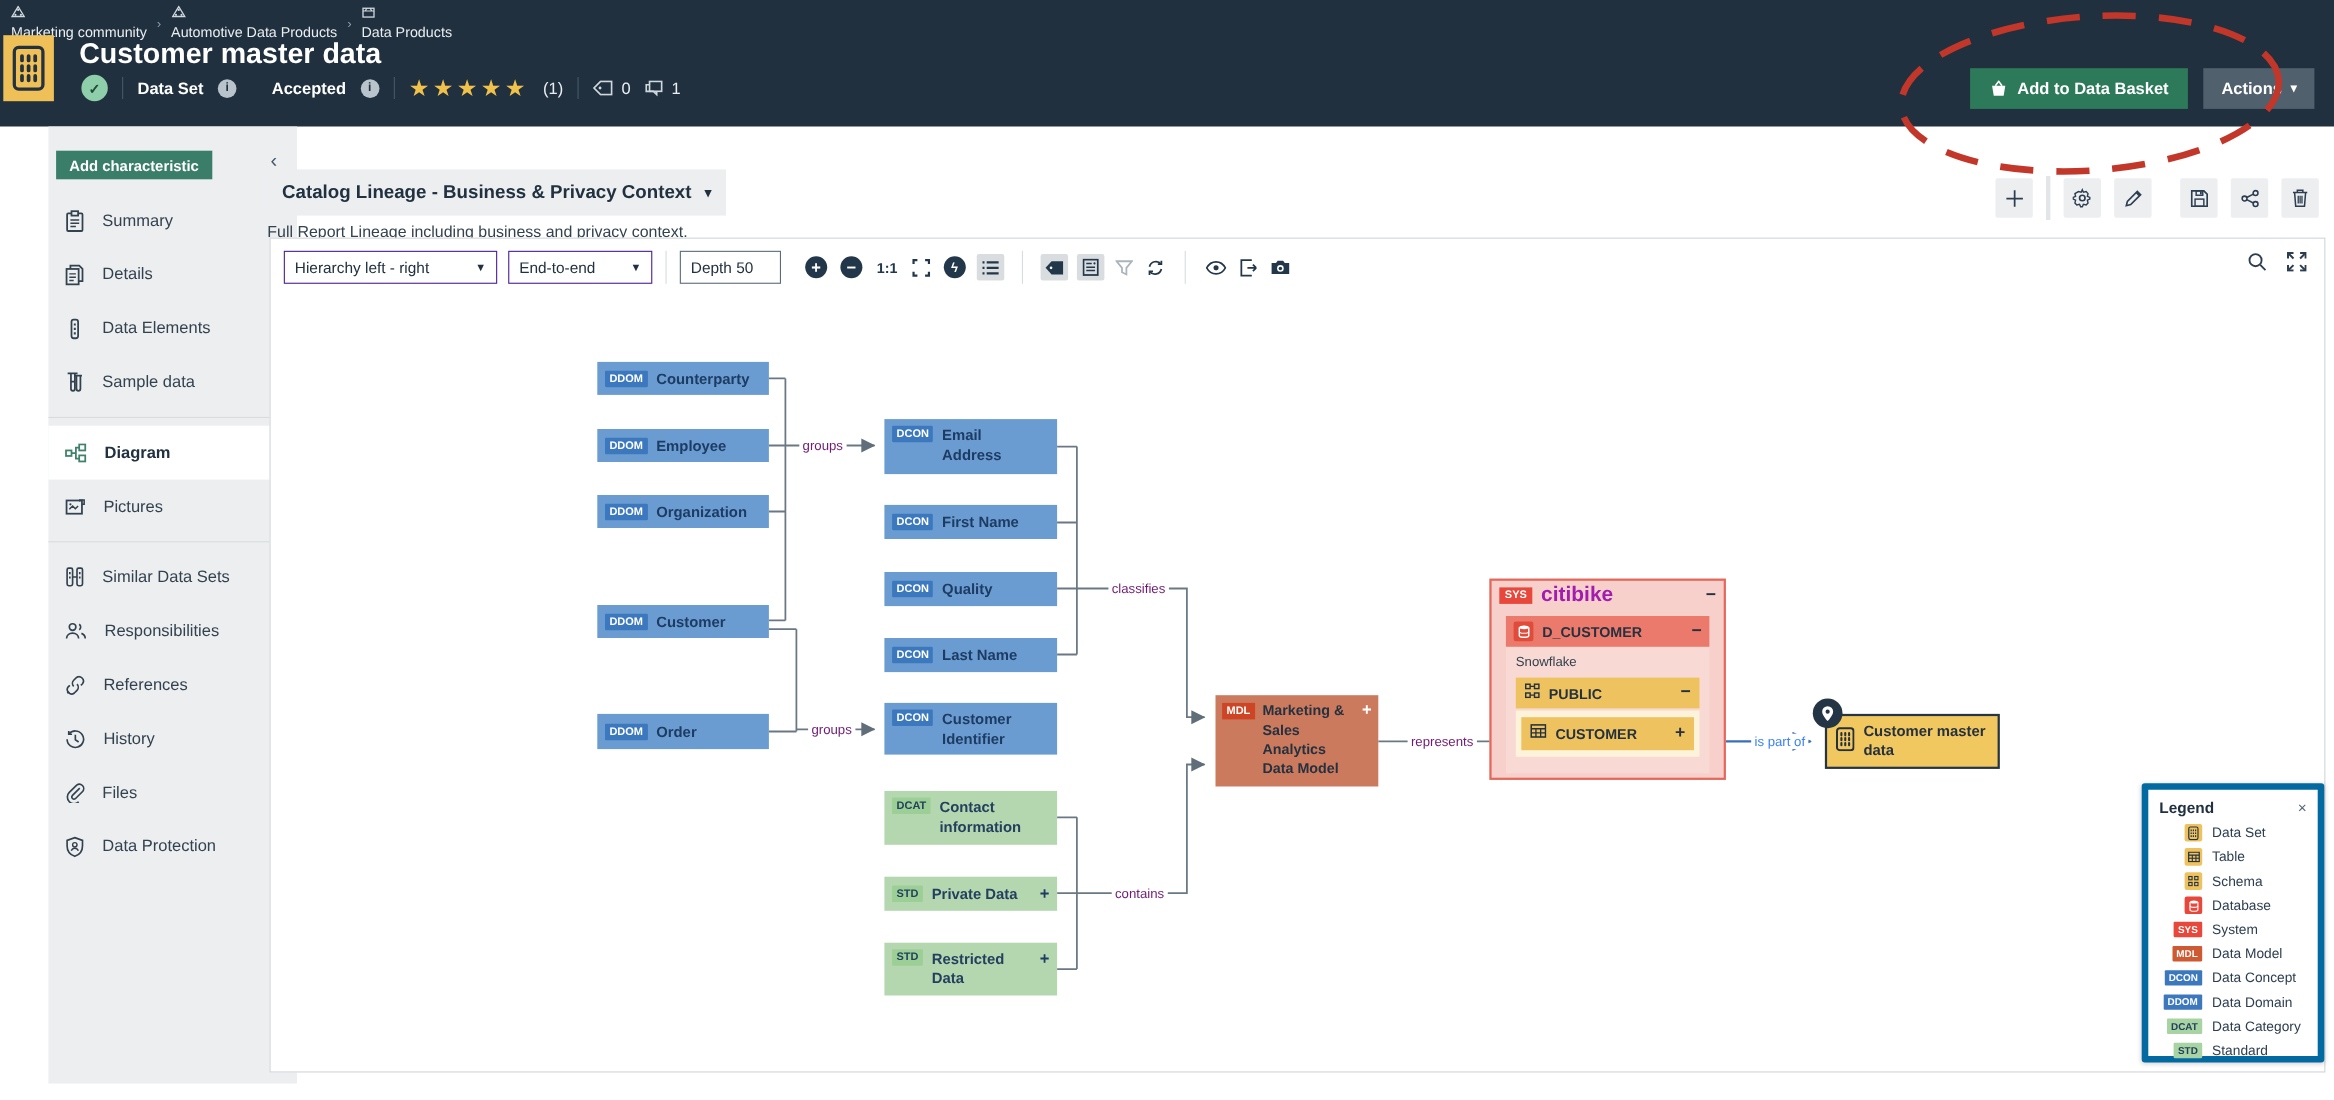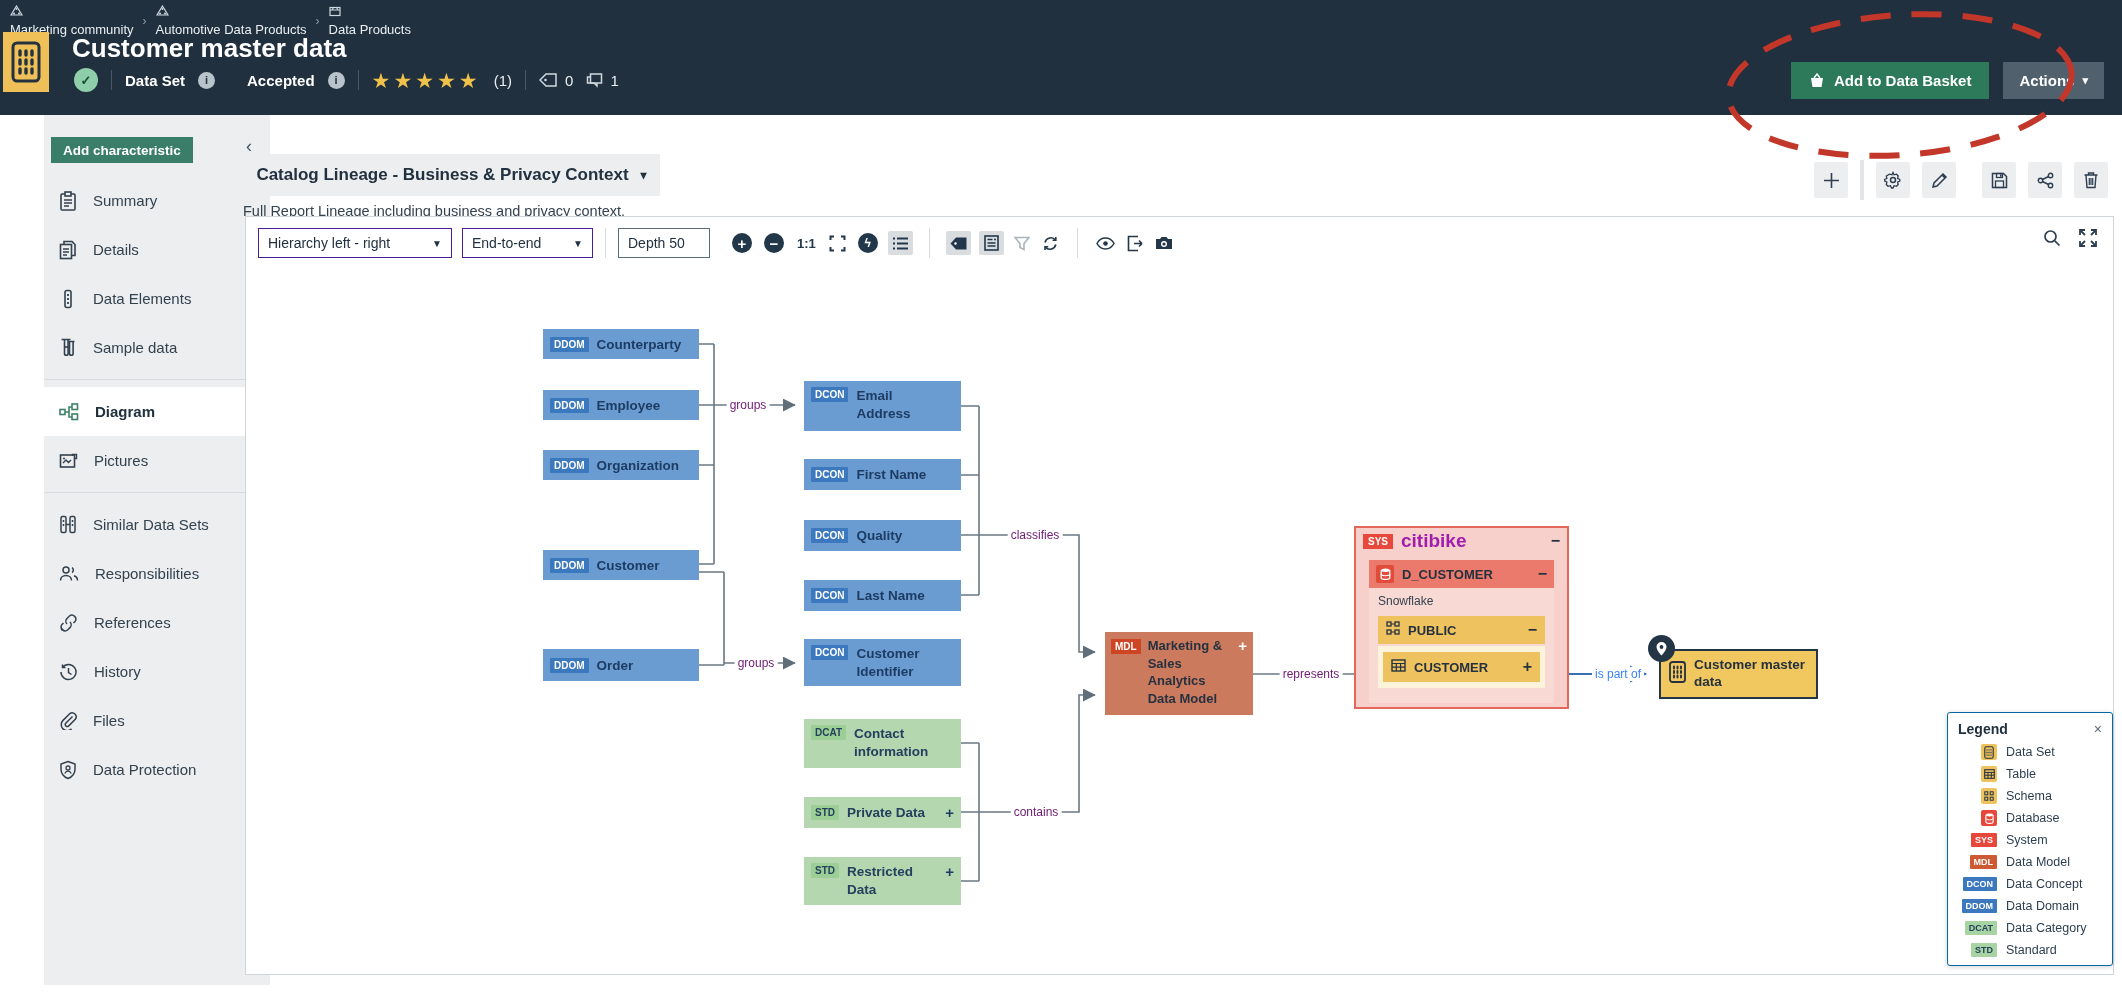--- a/index.html
+++ b/index.html
@@ -121,21 +121,21 @@
   .table-box { position:absolute; left:5px; top:6px; width:157px; height:30px; background:#eec35f;
                display:flex; align-items:center; gap:8px; padding:0 8px; }
   .cmd-node { position:absolute; left:1413px; top:432px; width:159px; height:50px; background:#f1c75f;
               border:2px solid #243545; display:flex; align-items:center; gap:8px; padding:0 8px; cursor:pointer; }
   .cmd-node .nm { font-size:13.5px; font-weight:bold; color:#25313f; line-height:1.25; }
   .pin { position:absolute; left:-13px; top:-16px; width:27px; height:27px; border-radius:50%;
          background:#243545; display:flex; align-items:center; justify-content:center; }
 
   
   .legend { position:absolute; left:1947px; top:712px; width:166px; height:254px; background:#fff;
-            border:1px solid #0369a1; border-radius:3px; box-shadow:0 1px 5px rgba(0,0,0,.18); z-index:10; }
+            border:6px solid #0369a1; border-radius:3px; box-shadow:0 1px 5px rgba(0,0,0,.18); z-index:10; }
   .legend-head { display:flex; justify-content:space-between; align-items:center; padding:8px 10px 4px; }
   .legend-title { font-size:14px; font-weight:bold; color:#21313f; }
   .legend-close { color:#5a6a76; cursor:pointer; font-size:14px; }
   .lrow { height:22px; display:flex; align-items:center; }
   .lic { width:58px; display:flex; justify-content:flex-end; padding-right:9px; }
   .llabel { font-size:12.5px; color:#2c3e50; }
   .lbadge { font-size:9px; font-weight:bold; padding:2px 4px; border-radius:1px; }
   .lb-sys { background:#e8483b; color:#fff; } .lb-mdl { background:#ce5a33; color:#fff; }
   .lb-dcon,.lb-ddom { background:#3c78bd; color:#fff; }
   .lb-dcat,.lb-std { background:#a8d3a2; color:#24405e; }

